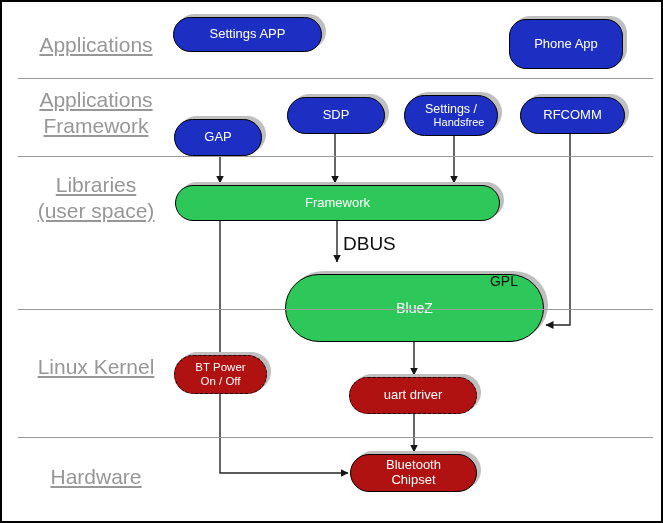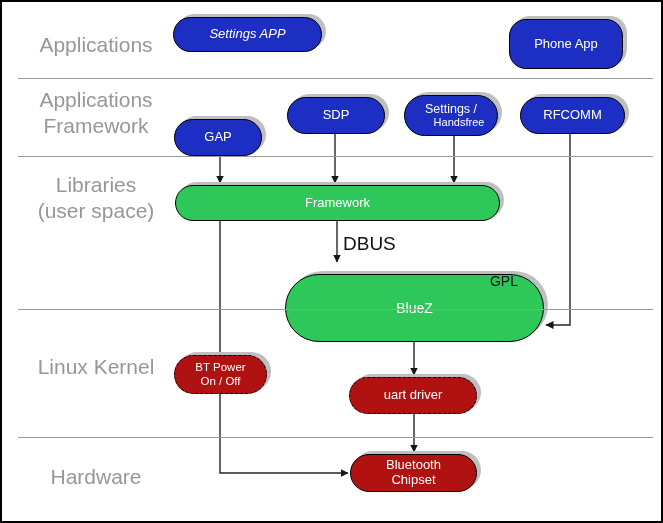--- a/index.html
+++ b/index.html
@@ -26,20 +26,21 @@
   
   #wires{position:absolute;left:0;top:0;width:663px;height:523px;z-index:5;}
   #wires line, #wires polyline{stroke:var(--connector-black);stroke-width:1.4;fill:none;}
   
   .layer-label{
     position:absolute;left:8px;width:172px;
     color:var(--layer-label-gray);
     font-size:21px;line-height:1.26;
     text-align:center;white-space:pre-line;
     z-index:15;
+    text-decoration:underline;
   }
   
   .divider{
     position:absolute;left:16px;right:8px;height:0;
     border-top:1px solid var(--divider-gray);
     z-index:30;
   }
   
   .pill{
     position:absolute;z-index:20;
@@ -48,21 +49,21 @@
     text-align:center;white-space:pre-line;
     border:1.5px solid #000;
     box-shadow:4px -3px 0 0 var(--shadow-gray);
     font-size:13px;line-height:1.15;
   }
   .pill.blue{background:var(--app-blue);}
   .pill.green{background:var(--library-green);}
   .pill.red{background:var(--kernel-red);}
   .pill.dashed{border-style:dashed;}
   
-  .n-settings{left:171px;top:15px;width:149px;height:35px;border-radius:18px;font-style:italic;}
+  .n-settings{left:171px;top:15px;width:149px;height:35px;border-radius:18px;}
   .n-phone{left:507px;top:17px;width:114px;height:50px;border-radius:17px;}
   .n-gap{left:172px;top:95px;width:88px;height:37px;border-radius:19px;margin-top:22px;}
   .n-sdp{left:285px;top:95px;width:98px;height:37px;border-radius:19px;}
   .n-headset{left:402px;top:93px;width:94px;height:41px;border-radius:21px;font-size:12.5px;}
   .n-headset .sub{font-size:11px;padding-left:16px;}
   .n-rfcomm{left:518px;top:95px;width:105px;height:37px;border-radius:19px;}
   .n-framework{left:173px;top:183px;width:325px;height:36px;border-radius:18px;}
   .n-bluez{left:283px;top:272px;width:259px;height:68px;border-radius:34px;font-size:14px;}
   .n-btpower{left:172px;top:353px;width:93px;height:39px;border-radius:20px;font-size:11.5px;}
   .n-uart{left:347px;top:375px;width:128px;height:37px;border-radius:19px;}

